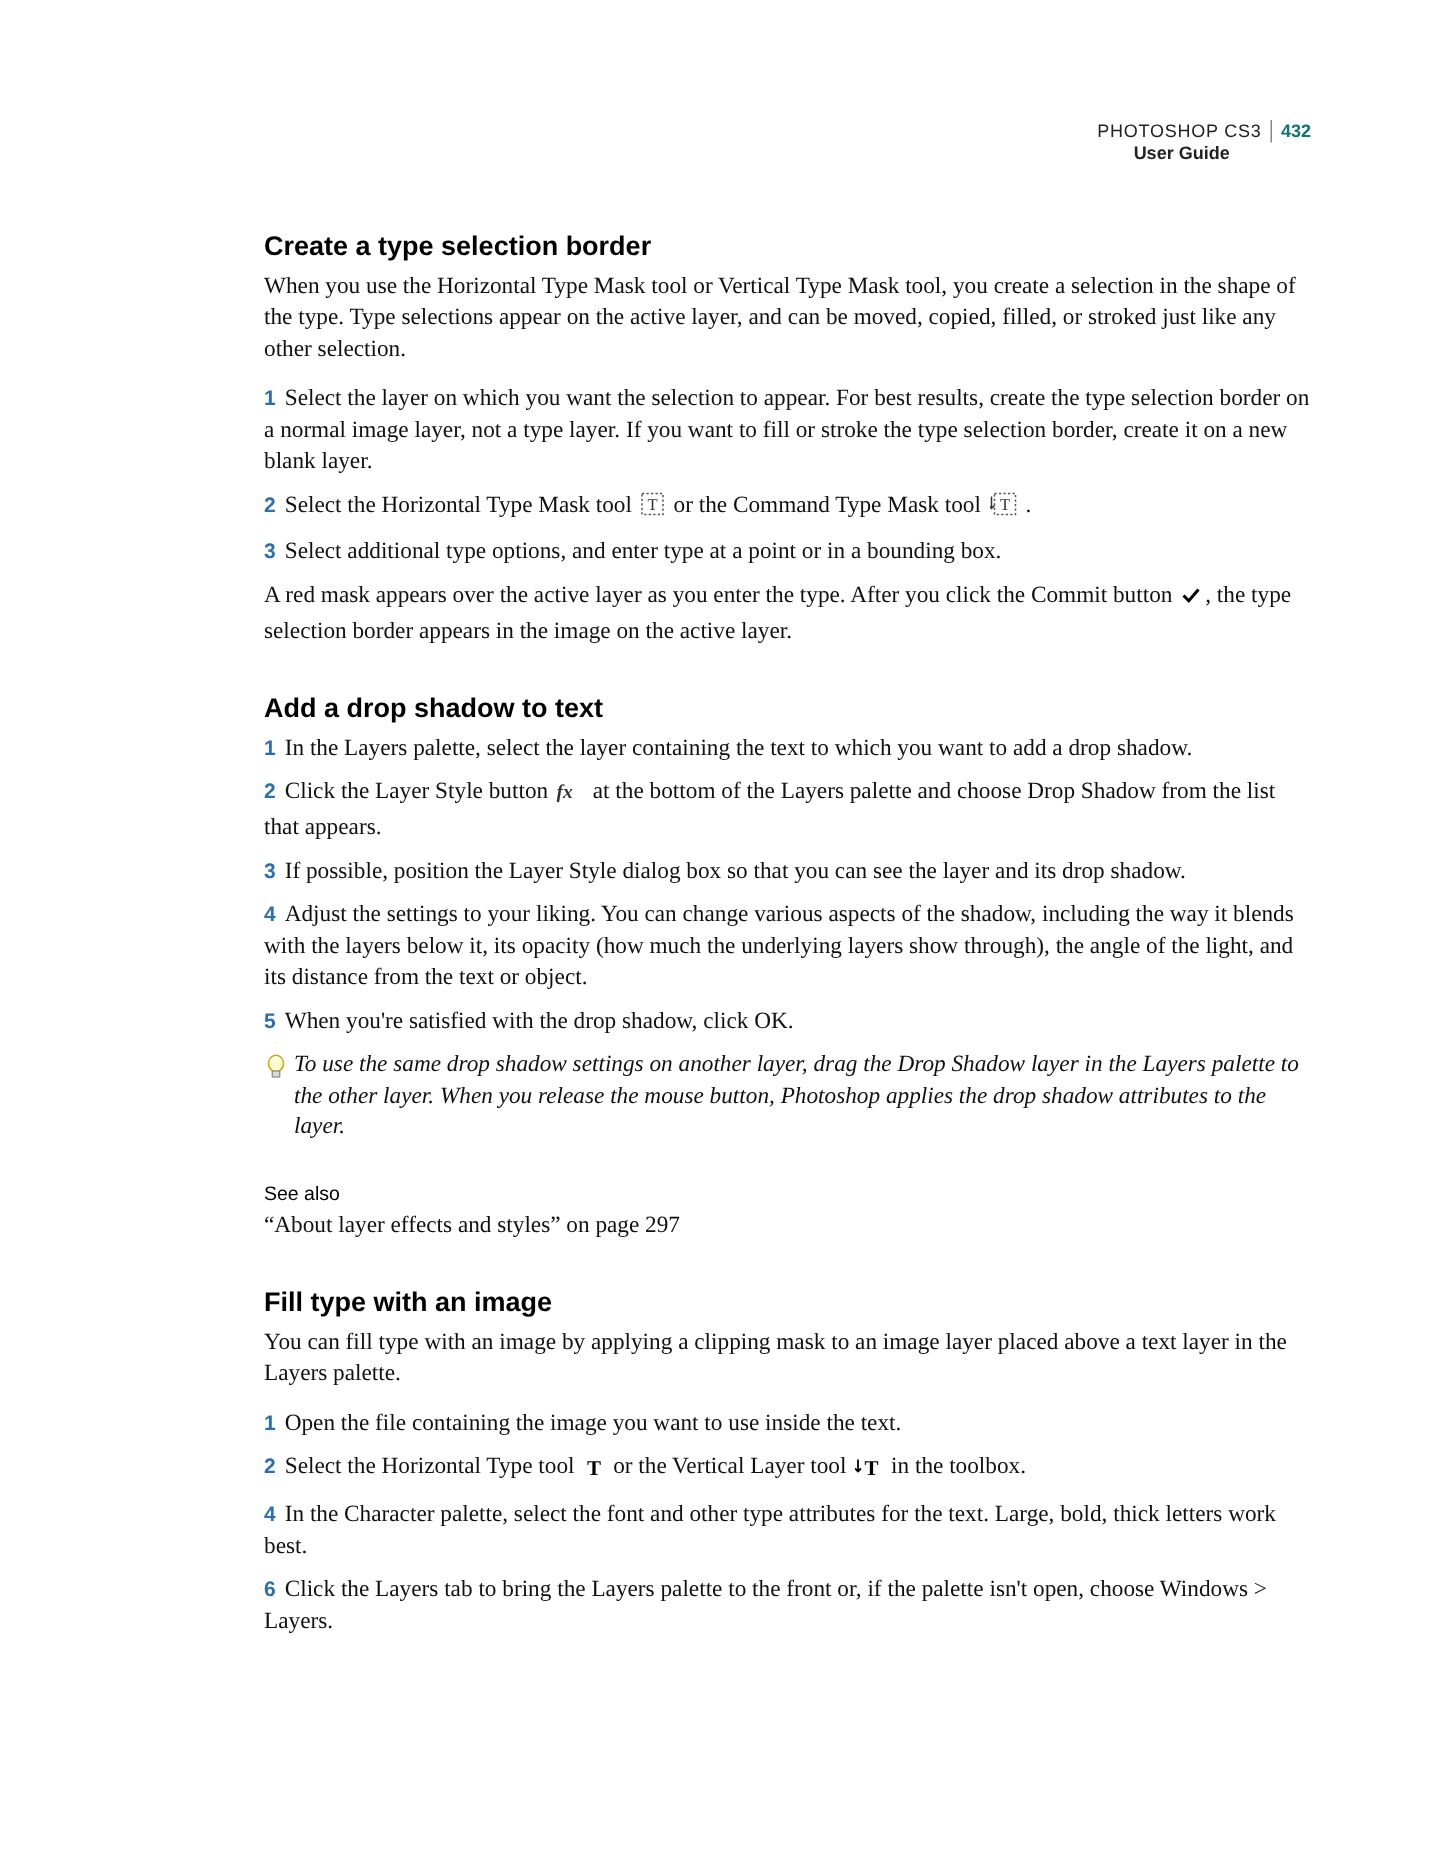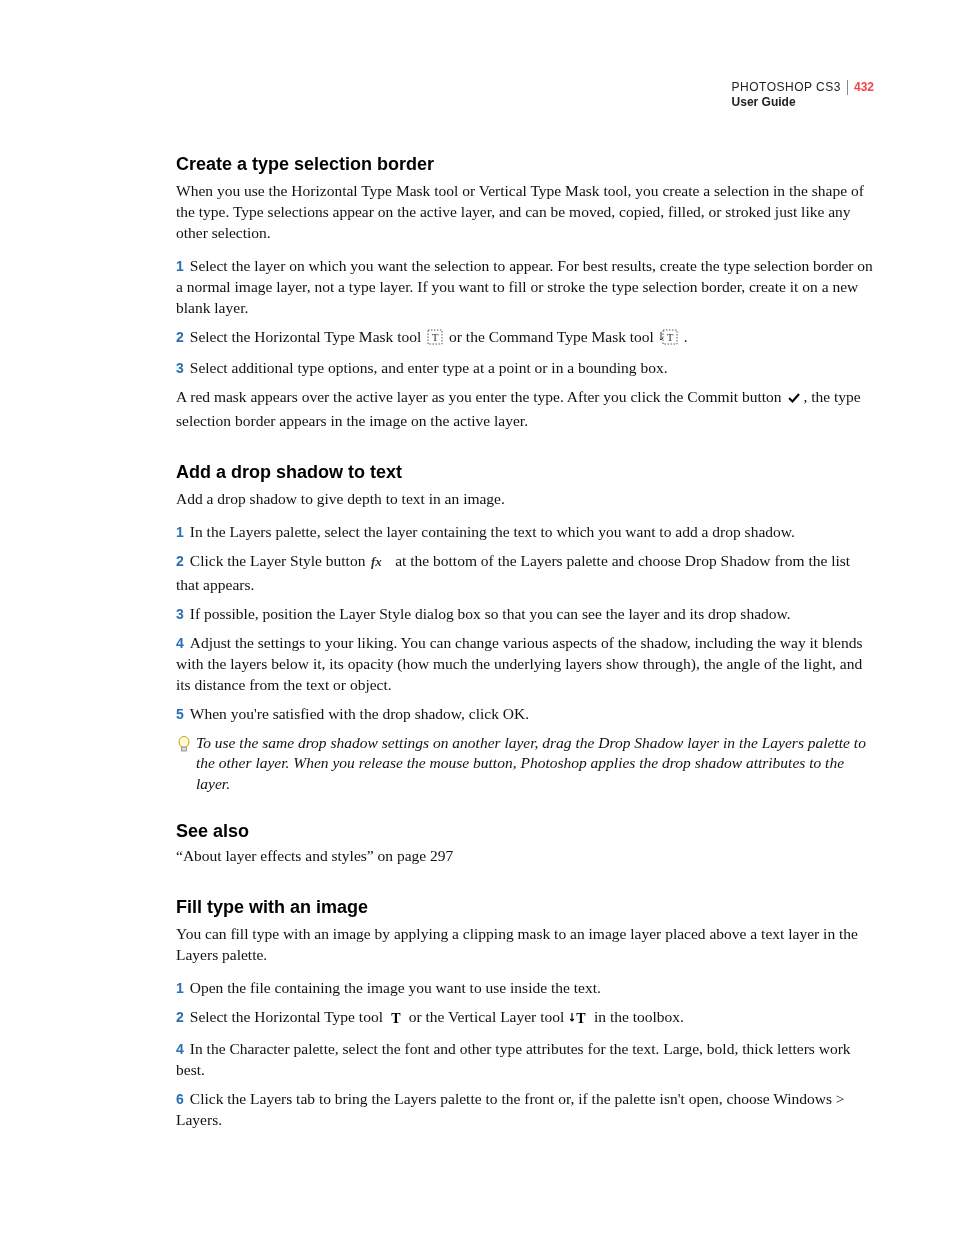--- a/index.html
+++ b/index.html
@@ -23,26 +23,26 @@
     text-align: left;
     font-family: "Myriad Pro", "Segoe UI", Arial, sans-serif;
     font-size: 12px;
     line-height: 1.25;
     color: #222;
   }
   .hdr-row1 { display: flex; align-items: baseline; }
   .hdr-product { letter-spacing: 0.5px; }
   .hdr-page {
     font-weight: 700;
-    color: #ef4444;
+    color: #0f766e;
     padding-left: 6px;
     border-left: 1px solid #888;
     margin-left: 6px;
   }
-  .hdr-sub { font-weight: 700; text-align: left; padding-right: 30px; }
+  .hdr-sub { font-weight: 700; text-align: center; padding-right: 30px; }
   .content { padding-top: 76px; margin-left: 38px; }
   h2.sec {
     font-family: "Myriad Pro", "Segoe UI", Arial, sans-serif;
     font-weight: 700;
     font-size: 18px;
     margin: 0 0 6px 0;
     color: #000;
   }
   p.body, p.step, p.tip, p.seeitem {
     font-size: 15.5px;
@@ -54,22 +54,22 @@
   .num {
     font-family: "Myriad Pro", "Segoe UI", Arial, sans-serif;
     font-weight: 700;
     color: #2a6fb3;
     font-size: 14px;
     margin-right: 6px;
   }
   .block { margin-bottom: 30px; }
   .seealso {
     font-family: "Myriad Pro", "Segoe UI", Arial, sans-serif;
-    font-weight: 700;
-    font-size: 18px;
+    font-weight: 400;
+    font-size: 13px;
     margin: 14px 0 4px 0;
   }
   .tipwrap { display: flex; align-items: flex-start; margin: 8px 0 8px 0; }
   .tipicon { flex: 0 0 20px; margin-right: 0; margin-top: 2px; }
   .tip { font-style: italic; margin: 0; }
   .icon {
     display: inline-block;
     vertical-align: -3px;
     margin: 0 2px;
   }
@@ -124,21 +124,20 @@
         <span class="icon">
           <svg width="14" height="14" viewBox="0 0 14 14">
               <path d="M2 7 L5.5 10.5 L12 3" fill="none" stroke="#000" stroke-width="2"></path>
             </svg>
         </span><span>, the type selection border appears in the image on the active layer.</span>
       </p>
     </div>
 
     <div class="block">
       <h2 class="sec">Add a drop shadow to text</h2>
-      <p class="body">Add a drop shadow to give depth to text in an image.</p>
 
       <p class="step">
         <span class="num">1</span><span>In the Layers palette, select the layer containing the text to which you want to add a drop shadow.</span>
       </p>
       <p class="step">
         <span class="num">2</span><span>Click the Layer Style button </span>
         <span class="icon">
           <svg width="18" height="14" viewBox="0 0 18 14">
               <text x="0" y="11" font-family="cursive" font-style="italic" font-weight="bold" font-size="13" fill="#333">fx</text>
             </svg>

